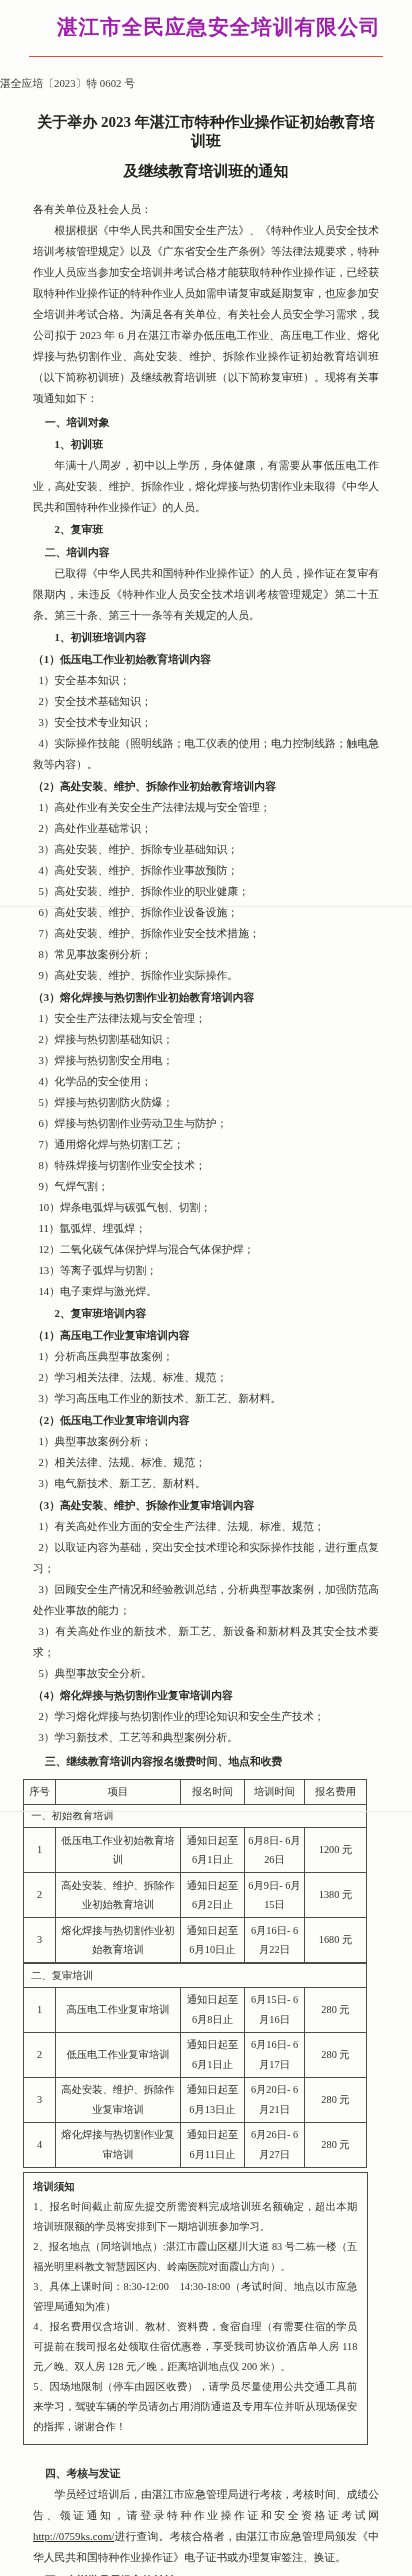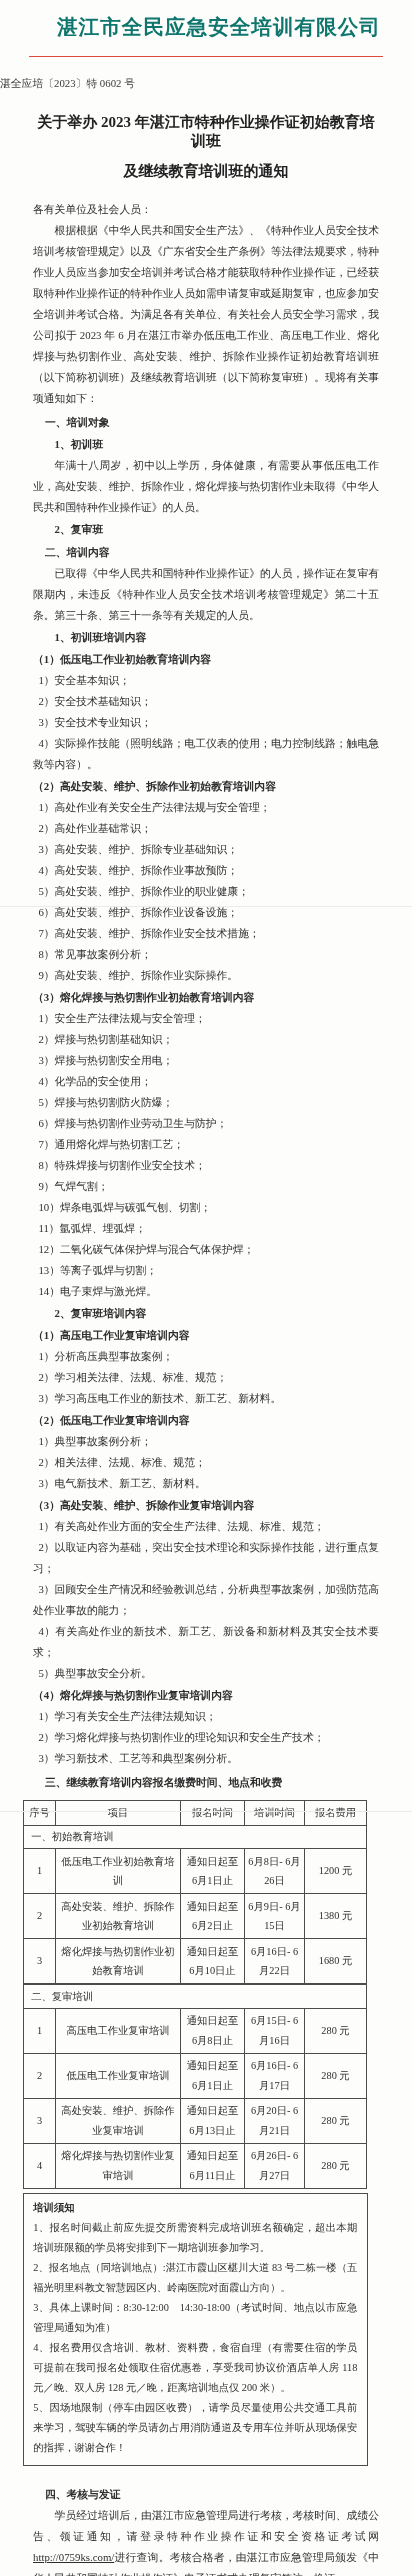--- a/index.html
+++ b/index.html
@@ -1,21 +1,21 @@
 <!DOCTYPE html>
 <html style="font-size:8.2px"><head>
 <meta charset="utf-8">
 <style>
   html,body{margin:0;padding:0;background:#ffffff;}
   body{font-family:"Liberation Serif","DejaVu Serif",serif;color:#2e2e2e;}
   .page{position:relative;width:412px;height:2884px;margin:0 auto;background:#fdfdfc;overflow:hidden;}
 
   
   .letterhead{margin:13.4px 0 0 57px;font-size:20.6px;line-height:28px;font-weight:bold;
-              color:#0f766e;letter-spacing:1px;white-space:nowrap;}
+              color:#a21caf;letter-spacing:1px;white-space:nowrap;}
   .redline{width:354px;height:1.5px;background:#dd4a3e;margin:14.4px auto 0 29px;}
   .docno{margin:18.5px 41px 0 0;text-align:left;font-size:10.8px;line-height:14.4px;color:#3a3a3a;}
 
   
   .title{width:346px;margin:0 auto;text-align:center;font-size:15px;font-weight:bold;color:#222;}
   .title1{margin-top:23px;}
   .title2{margin-top:11.3px;}
 
   
   .content{margin:17.5px 33px 0 33px;font-size:10.8px;line-height:21px;}
@@ -134,28 +134,27 @@
           <p class="para item">2）相关法律、法规、标准、规范；</p>
           <p class="para item">3）电气新技术、新工艺、新材料。</p>
         </div>
     </div>
     <div>
       <p class="para grp-h">（3）高处安装、维护、拆除作业复审培训内容</p>
       <div>
           <p class="para item">1）有关高处作业方面的安全生产法律、法规、标准、规范；</p>
           <p class="para item">2）以取证内容为基础，突出安全技术理论和实际操作技能，进行重点复习；</p>
           <p class="para item">3）回顾安全生产情况和经验教训总结，分析典型事故案例，加强防范高处作业事故的能力；</p>
-          <p class="para item">4）有关高处作业的新技术、新工艺、新设备和新材料及其安全技术要求；</p>
+          <p class="para item">3）有关高处作业的新技术、新工艺、新设备和新材料及其安全技术要求；</p>
           <p class="para item">5）典型事故安全分析。</p>
         </div>
     </div>
     <div>
       <p class="para grp-h">（4）熔化焊接与热切割作业复审培训内容</p>
       <div>
-          <p class="para item">1）学习有关安全生产法律法规知识；</p>
           <p class="para item">2）学习熔化焊接与热切割作业的理论知识和安全生产技术；</p>
           <p class="para item">3）学习新技术、工艺等和典型案例分析。</p>
         </div>
     </div>
 
     <p class="para sec-h">三、继续教育培训内容报名缴费时间、地点和收费</p>
   </div>
 
   <table class="fee">
     <colgroup>

